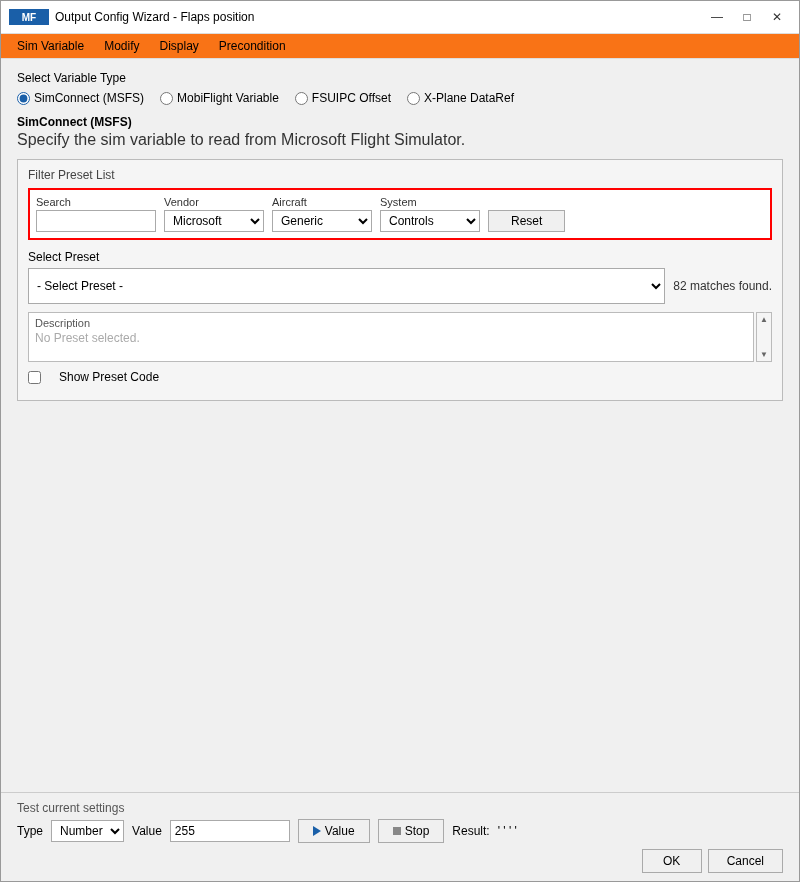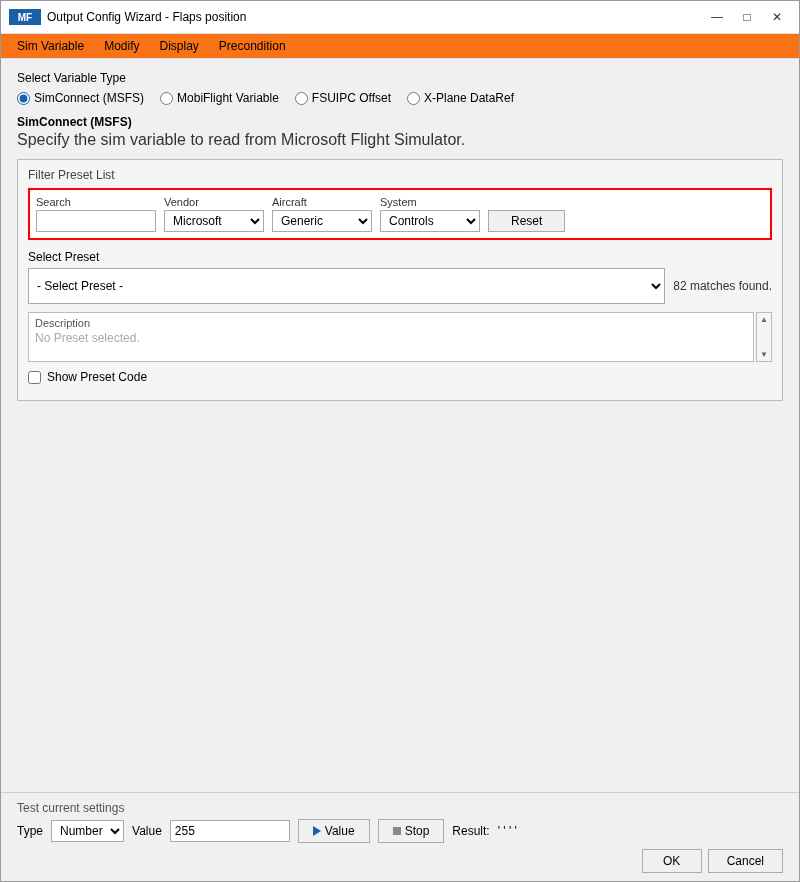--- a/index.html
+++ b/index.html
@@ -28,21 +28,21 @@
       align-items: center;
       justify-content: space-between;
       user-select: none;
     }
     .title-bar-left {
       display: flex;
       align-items: center;
       gap: 6px;
     }
     .title-bar-icon {
-      width: 32px;
+      width: 40px;
       height: 16px;
       background: #1a5fa8;
       display: flex;
       align-items: center;
       justify-content: center;
       color: white;
       font-size: 10px;
       font-weight: bold;
     }
     .title-bar-title {
@@ -223,21 +223,21 @@
       padding: 2px 0;
     }
     .scroll-arrow {
       font-size: 8px;
       color: #666;
       cursor: pointer;
     }
     .show-preset-row {
       display: flex;
       align-items: center;
-      gap: 6px;
+      gap: 18px;
     }
     .show-preset-row input[type=checkbox] { cursor: pointer; }
     .outer-box {
       border: 1px solid #bbb;
       padding: 8px 10px;
       background: #f5f5f5;
       margin-bottom: 12px;
     }
     .spacer { flex: 1; }
     .bottom-bar {

